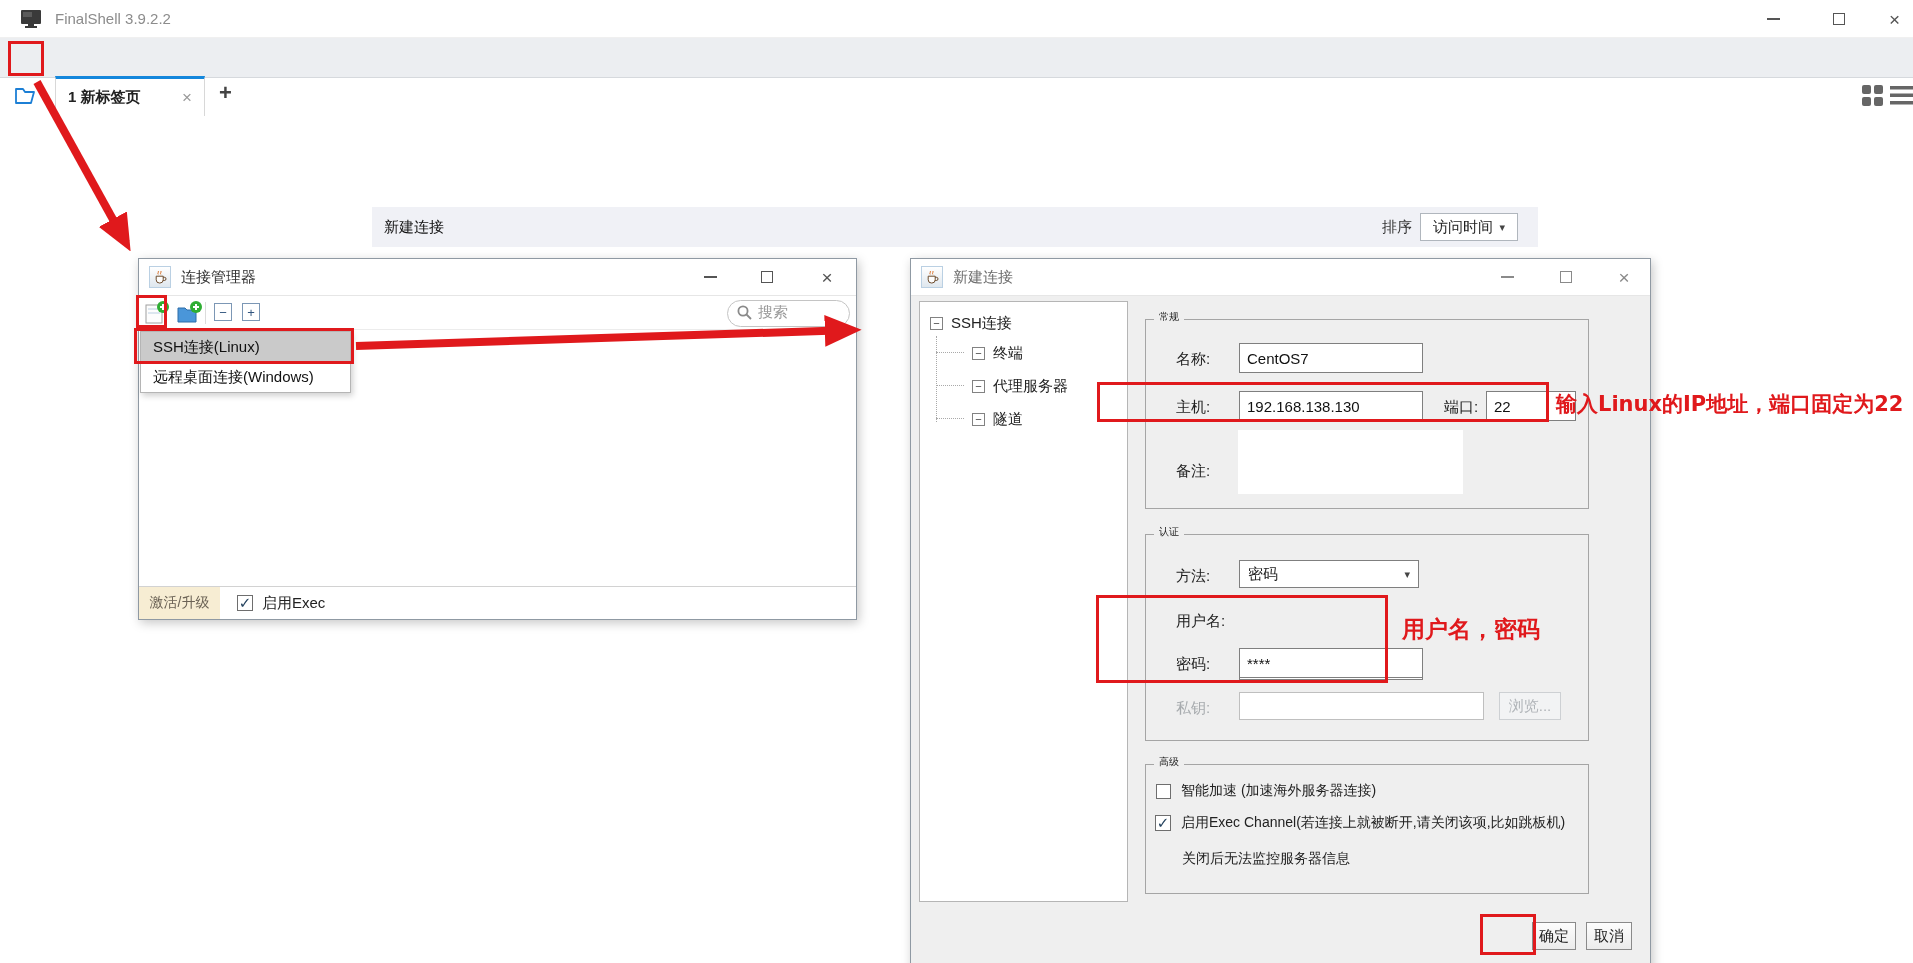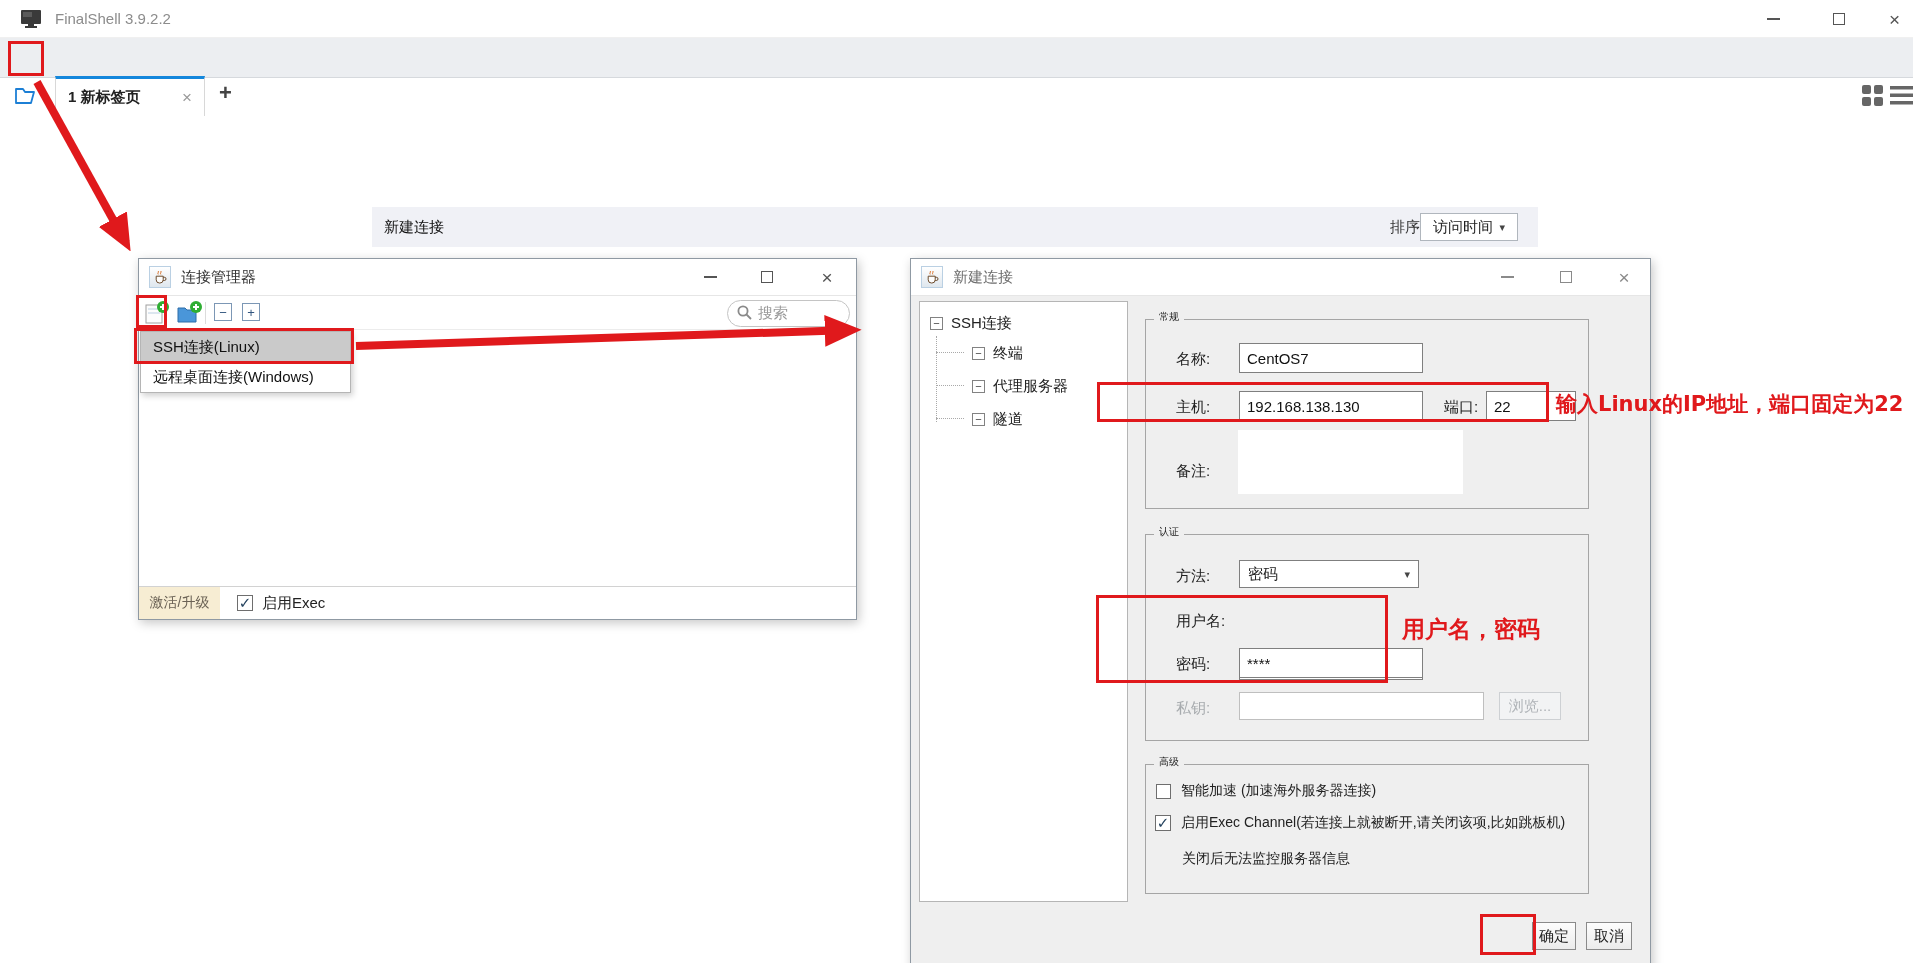--- a/index.html
+++ b/index.html
@@ -18,42 +18,42 @@
   .folderbtn{left:11px;top:44px;width:30px;height:28px;display:flex;align-items:center;justify-content:center}
   .tab{left:55px;top:38px;width:150px;height:40px;background:#fff;border-left:1px solid #d8d8d8;border-right:1px solid #d8d8d8;border-top:3px solid #1487dc;display:flex;align-items:center;padding:12px 12px;gap:10px}
   .tab-label{font-weight:bold;font-size:15px;color:#222;white-space:nowrap}
   .tabclose{color:#9a9a9a;font-size:17px;margin-left:auto}
   .plusbtn{left:219px;top:42px;font-size:22px;color:#444;font-weight:bold}
   .tb-right-icon{top:46px}
 
   
   .quickband{left:372px;top:207px;width:1166px;height:40px;background:#f0f1f6;display:flex;align-items:center}
   .quick-title{margin-left:12px;color:#111}
-  .sortwrap{margin-left:auto;display:flex;align-items:center;margin-right:20px}
+  .sortwrap{margin-left:auto;display:flex;align-items:center;gap:8px;margin-right:20px}
   .sortlabel{color:#333}
   .sortdd{width:98px;height:28px;background:#fff;border:1px solid #b0b6bd;display:flex;align-items:center;padding:0 12px;gap:6px}
   .sortdd .dd-caret{margin-left:auto}
   .dd-caret{font-size:11px;color:#444;line-height:1}
 
   
   .dialog{background:#fff;border:1px solid #8f99a3;box-shadow:2px 3px 10px rgba(0,0,0,.22)}
   .dlg-titlebar{position:absolute;left:0;top:0;right:0;height:37px;background:#fff;border-bottom:1px solid #e6e6e6;display:flex;align-items:center}
   .java-ico{width:22px;height:22px;margin-left:10px;border:1px solid #bad0e3;background:linear-gradient(#ffffff,#dfe7ee);display:flex;align-items:center;justify-content:center}
   .dlg-title{margin-left:10px;font-size:15px}
   .dlg-btn{width:44px;height:36px;display:flex;align-items:center;justify-content:center}
 
   
   .cm{left:138px;top:258px;width:719px;height:362px}
   .cm .dlg-title{color:#333}
   .cm-toolbar{position:absolute;left:0;top:37px;right:0;height:34px;background:#fff;border-bottom:1px solid #ececec}
   .tbico{position:absolute;top:4px}
   .tbsep{position:absolute;left:66px;top:6px;width:1px;height:22px;background:#dcdcdc}
   .sqico{width:18px;height:18px;border:1px solid #7c97b5;background:#fff;display:flex;align-items:center;justify-content:center;font-size:13px;color:#31557e;line-height:1}
   .searchbox{position:absolute;left:588px;top:4px;width:123px;height:27px;border:1px solid #c4c4c4;border-radius:14px;background:#fff;display:flex;align-items:center;padding:0 9px;gap:6px}
-  .searchbox input{border:none;outline:none;width:70px;font-size:15px;color:#0f172a;background:transparent;font-family:Liberation Serif, serif}
+  .searchbox input{border:none;outline:none;width:70px;font-size:15px;color:#0f172a;background:transparent;font-family:Liberation Mono, monospace}
   .searchbox input::placeholder{color:#9a9a9a}
   .cm-footer{position:absolute;left:0;bottom:0;right:0;height:33px;background:#fff;border-top:1px solid #d2d2d2;display:flex;align-items:center}
   .activ{width:81px;height:32px;background:#f7edd3;color:#6b6255;display:flex;align-items:center;justify-content:center;font-size:14px}
   .cm-menu{position:absolute;left:1px;top:72px;width:211px;background:#fff;border:1px solid #b5b5b5;box-shadow:2px 3px 6px rgba(0,0,0,.18);z-index:12}
   .cm-menu .mi{height:30px;display:flex;align-items:center;padding:0 12px;font-size:15px;color:#111;white-space:nowrap}
   .mi-sel{background:#cacaca}
 
   
   .cb{width:16px;height:16px;border:1px solid #6e6e6e;background:#fff;display:flex;align-items:center;justify-content:center}
   .cb .ck{font-size:15px;font-weight:bold;color:#24425e;line-height:1;margin-top:-2px}

